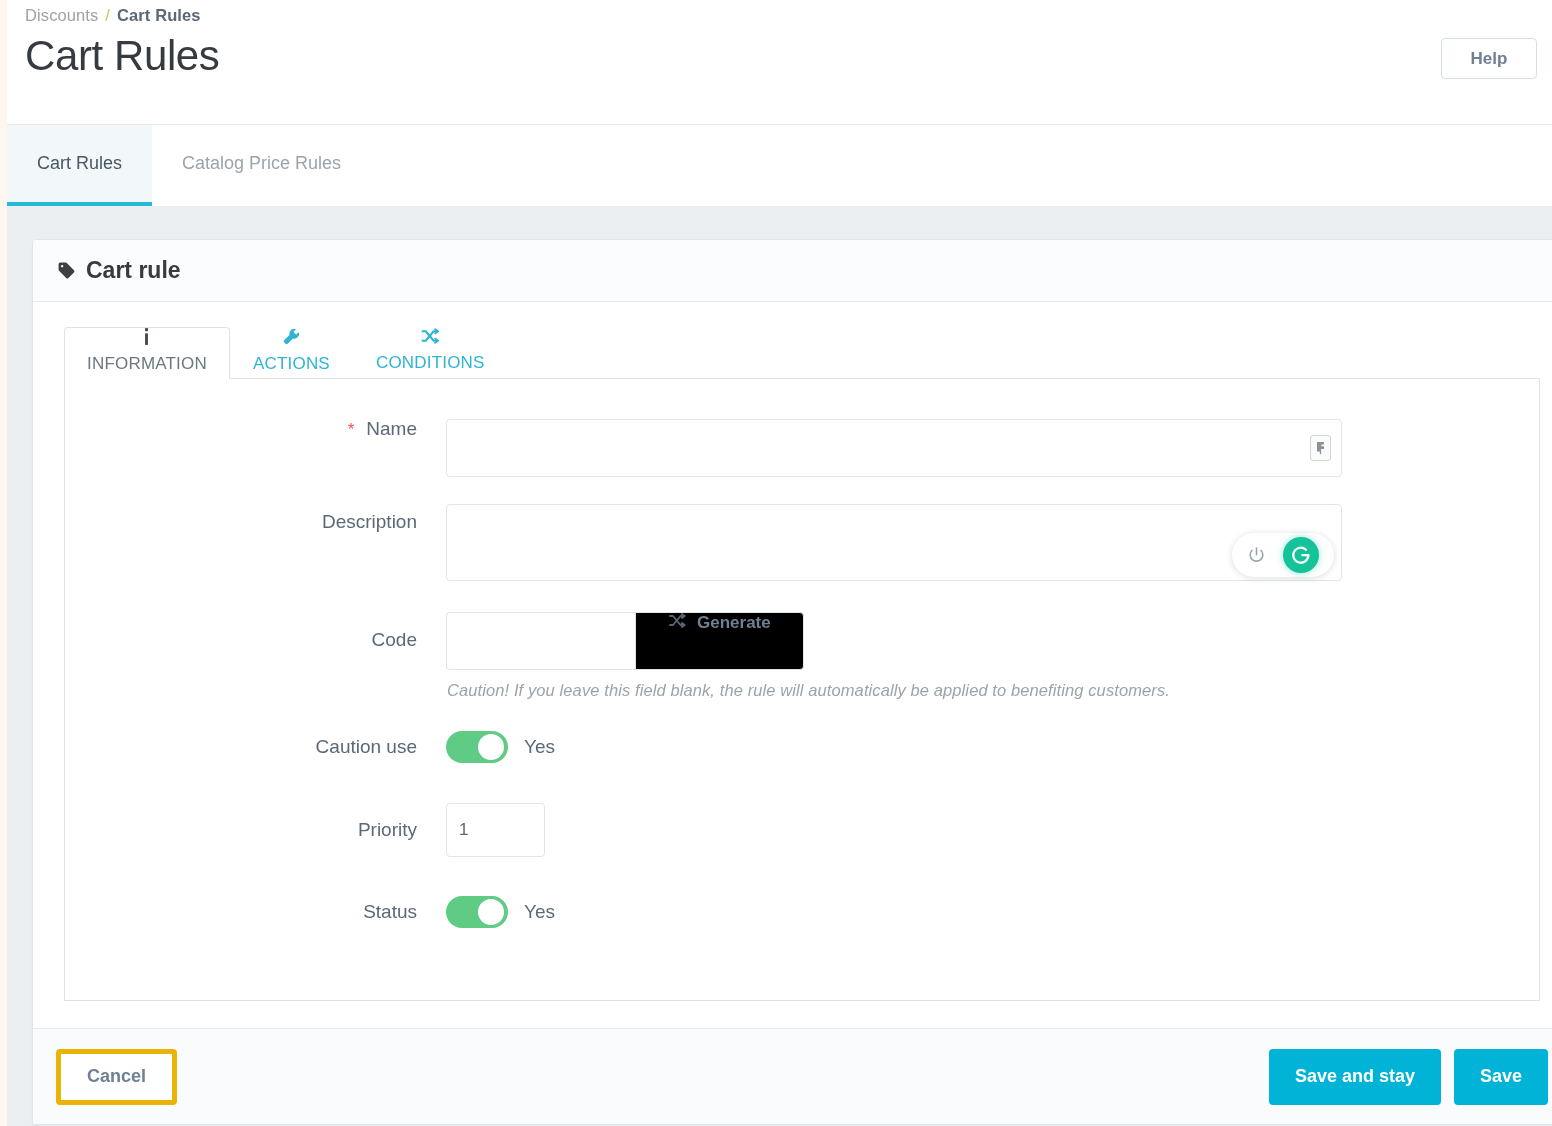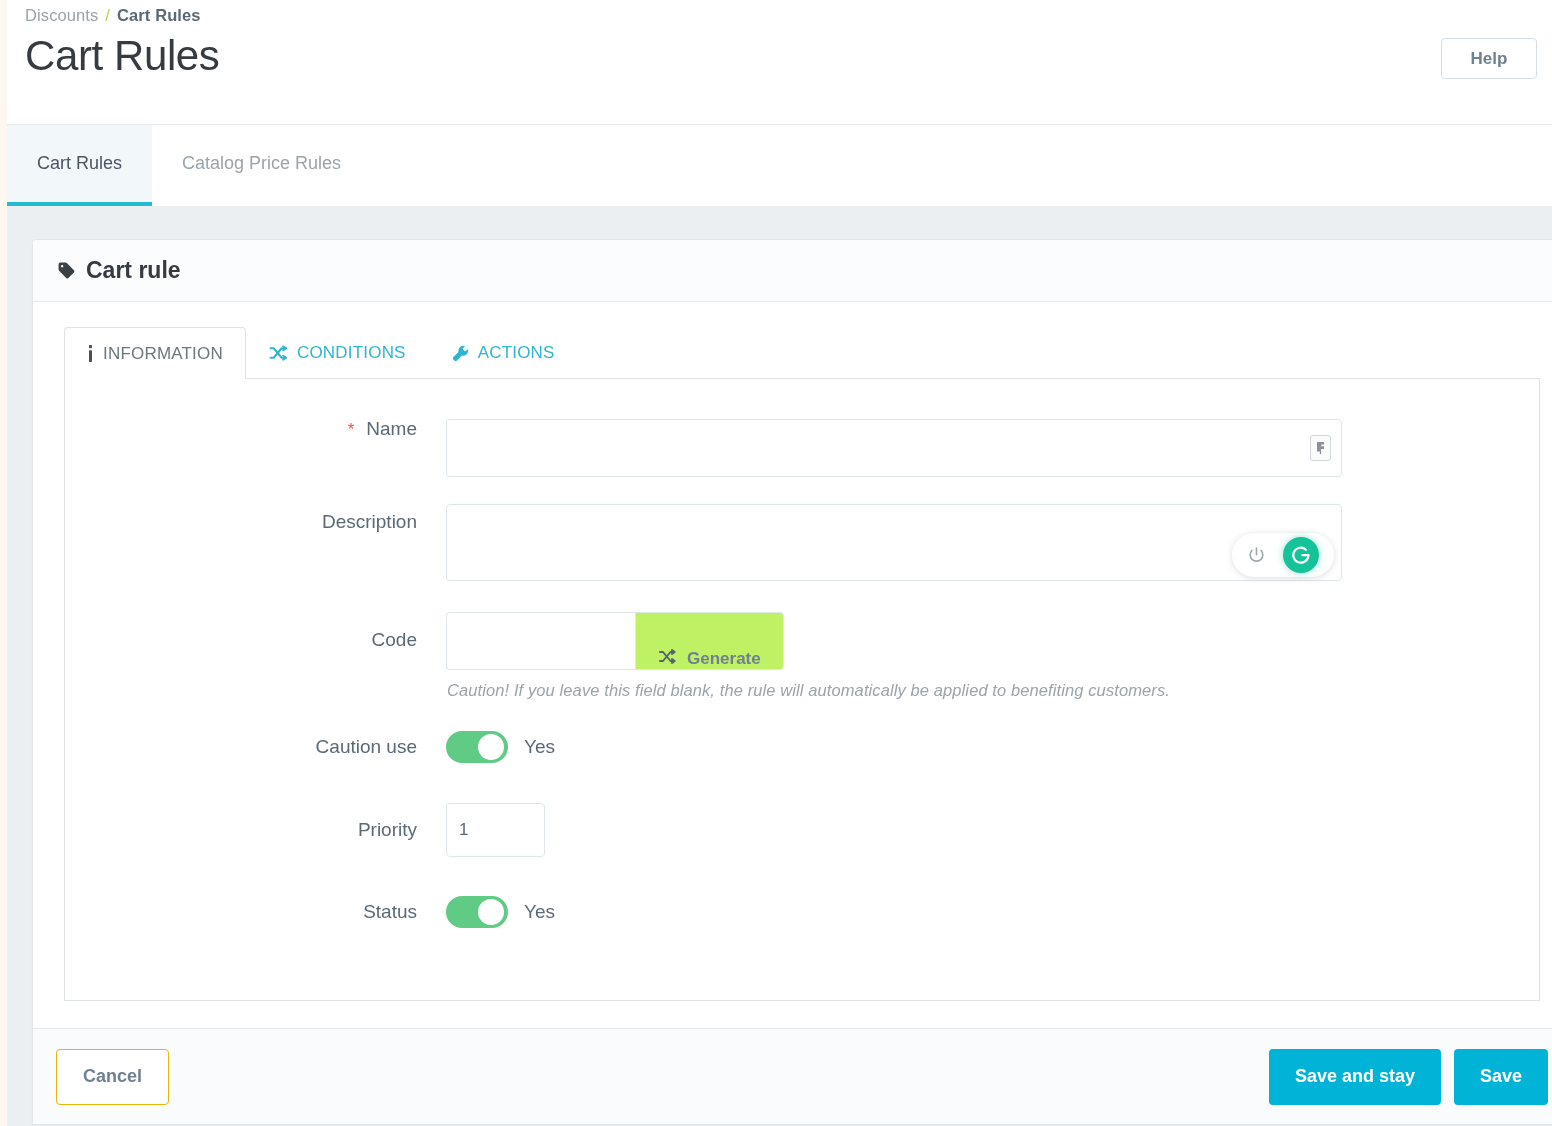--- a/index.html
+++ b/index.html
@@ -149,20 +149,21 @@
     padding: 0 22px;
     font-size: 17px;
     letter-spacing: .2px;
     color: #2fb5d2;
     cursor: pointer;
     background: transparent;
     border: 1px solid transparent;
     border-bottom: none;
     border-radius: 4px 4px 0 0;
     white-space: nowrap;
+    flex-direction: column;
   }
   .inner-tab.active {
     color: #6b7880;
     background: #ffffff;
     border-color: #dfe3e6;
     margin-bottom: -1px;
     height: 52px;
   }
   .inner-tab .ic { display: inline-flex; align-items: center; }
 
@@ -263,29 +264,29 @@
     border-right: none;
     border-radius: 4px 0 0 4px;
     outline: none;
     font-size: 17px;
     padding: 0 12px;
     color: #4a5763;
     font-family: "Liberation Sans", sans-serif;
   }
   .generate-btn {
     height: 58px;
-    padding: 0 22px;
+    padding: 0 32px;
     border: 1px solid #dfe6e9;
     border-radius: 0 4px 4px 0;
-    background: #bef264;
+    background: #000000;
     color: #6e8092;
     font-size: 17px;
     font-weight: 600;
     display: flex;
-    align-items: flex-end;
+    align-items: flex-start;
     gap: 10px;
     cursor: pointer;
     font-family: "Liberation Sans", sans-serif;
   }
 
   .hint {
     margin: 11px 0 0 1px;
     font-size: 16.5px;
     font-style: italic;
     color: #9aa4ab;
@@ -329,21 +330,21 @@
     border-top: 1px solid #e7eaec;
     display: flex;
     align-items: center;
     justify-content: space-between;
     padding: 0 23px;
   }
   .btn-cancel {
     height: 56px;
     padding: 0 26px;
     background: #ffffff;
-    border: 1px solid #eab308;
+    border: 5px solid #eab308;
     border-radius: 4px;
     color: #6e8092;
     font-size: 18px;
     font-weight: 600;
     cursor: pointer;
     font-family: "Liberation Sans", sans-serif;
   }
   .footer-right { display: flex; gap: 13px; }
   .btn-primary {
     height: 56px;
@@ -405,37 +406,37 @@
               <svg width="7" height="17" viewBox="0 0 6 16" fill="#4a4f54">
                 <rect x="1.6" y="0" width="2.8" height="3" rx="0.6"></rect>
                 <rect x="1.6" y="5" width="2.8" height="11" rx="0.6"></rect>
               </svg>
             </span>
             <span>INFORMATION</span>
           </div>
 
           <div class="inner-tab">
             <span class="ic">
+              <svg width="17" height="17" viewBox="0 0 24 24" fill="#2fb5d2">
+                <path d="M22.3 5.6 18.6 9.3l-3.9-3.9 3.7-3.7A7 7 0 0 0 9.1 9.9L1.6 17.4a2 2 0 0 0 0 2.8l2.2 2.2a2 2 0 0 0 2.8 0l7.5-7.5a7 7 0 0 0 8.2-9.3z"></path>
+              </svg>
+            </span>
+            <span>ACTIONS</span>
+          </div>
+
+          <div class="inner-tab">
+            <span class="ic">
               <svg width="19" height="16" viewBox="0 0 24 20" fill="none" stroke="#2fb5d2" stroke-width="2.6" stroke-linecap="round" stroke-linejoin="round">
                 <path d="M2 4h4l10 12h5"></path>
                 <path d="M2 16h4l10-12h5"></path>
                 <path d="M18 1.5 21.5 4 18 6.5"></path>
                 <path d="M18 13.5 21.5 16 18 18.5"></path>
               </svg>
             </span>
             <span>CONDITIONS</span>
-          </div>
-
-          <div class="inner-tab">
-            <span class="ic">
-              <svg width="17" height="17" viewBox="0 0 24 24" fill="#2fb5d2">
-                <path d="M22.3 5.6 18.6 9.3l-3.9-3.9 3.7-3.7A7 7 0 0 0 9.1 9.9L1.6 17.4a2 2 0 0 0 0 2.8l2.2 2.2a2 2 0 0 0 2.8 0l7.5-7.5a7 7 0 0 0 8.2-9.3z"></path>
-              </svg>
-            </span>
-            <span>ACTIONS</span>
           </div>
         </div>
 
         <div class="tab-panel">
 
           <div class="frow" style="margin-bottom:27px;">
             <div class="flabel">
               <span class="req">*</span><span>Name</span>
             </div>
             <div class="fcontrol">

